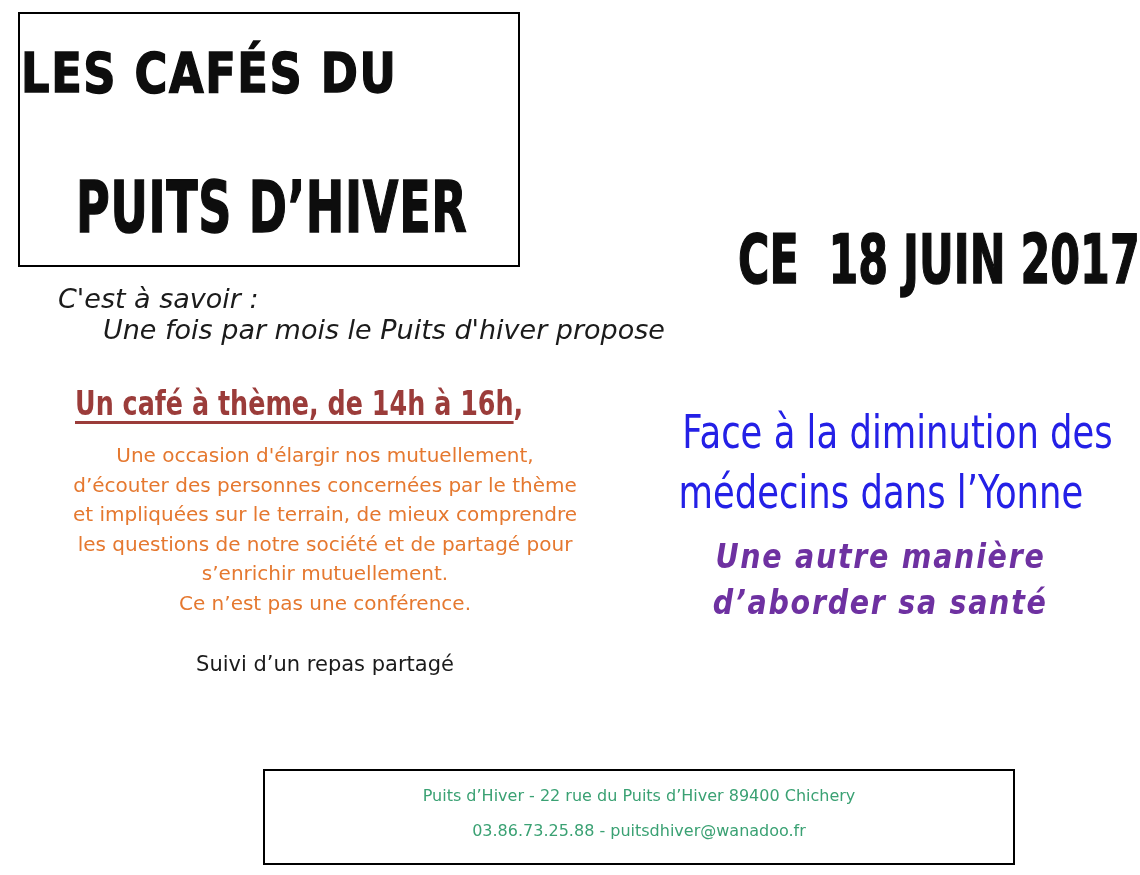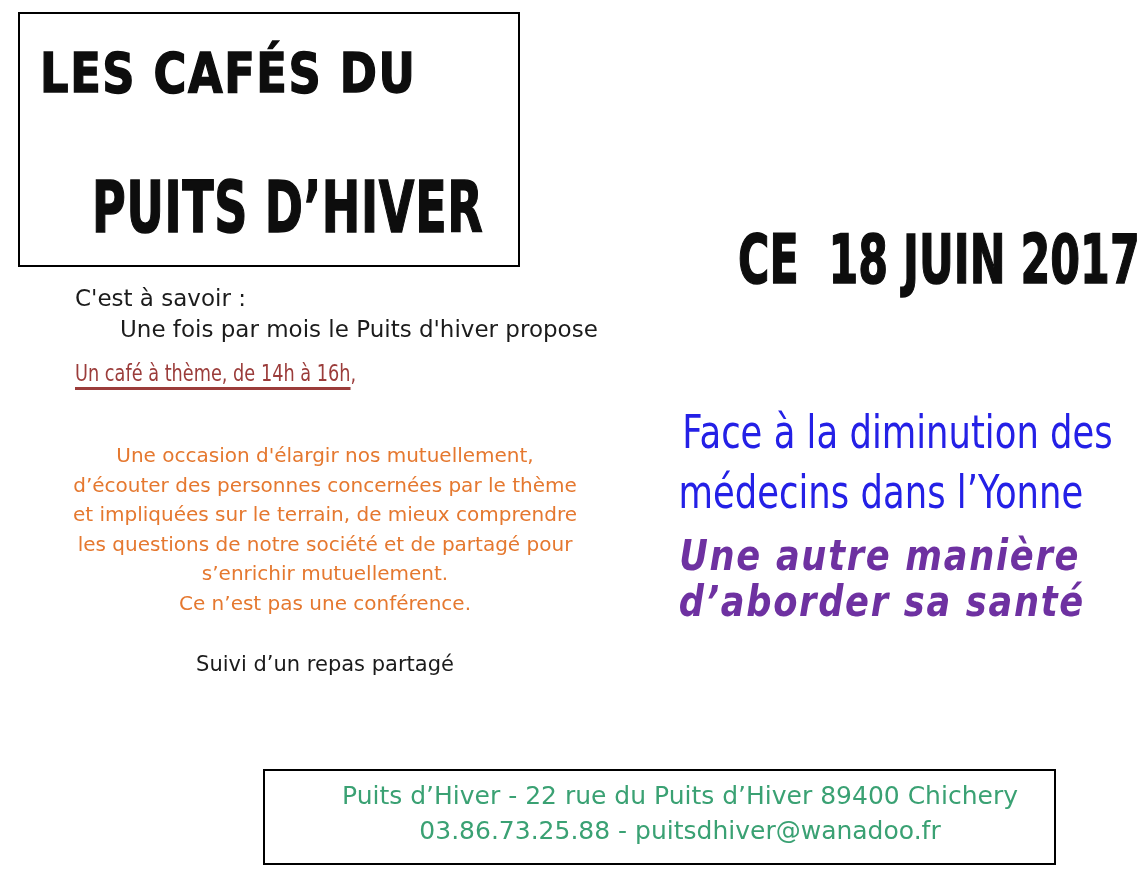--- a/index.html
+++ b/index.html
@@ -21,50 +21,51 @@
     background: #fff;
   }
   .poster {
     display: inline-block;
     font-weight: bold;
     color: var(--title_black, #0d0d0d);
     -webkit-text-stroke: 1.5px var(--title_black, #0d0d0d);
     white-space: pre;
     line-height: 1;
   }
-  .title-line-1 { position: absolute; left: 20px; top: 26px; font-size: 56px; }
+  .title-line-1 { position: absolute; left: 1px; top: 26px; font-size: 56px; }
   .title-line-1 .poster { transform: scaleX(0.80); transform-origin: left center; letter-spacing: 2px; }
-  .title-line-2 { position: absolute; left: 56px; top: 151px; font-size: 72px; margin-left: 16px; }
+  .title-line-2 { position: absolute; left: 56px; top: 151px; font-size: 72px; }
   .title-line-2 .poster { transform: scaleX(0.64); transform-origin: left center; letter-spacing: 1px; }
 
   
   .date-heading {
     position: absolute;
     left: 620px; top: 220px; width: 510px;
     text-align: center;
     font-size: 68px;
   }
   .date-heading .poster { transform: scaleX(0.63); transform-origin: center center; }
 
   
   .intro {
     position: absolute;
-    left: 75px; top: 283px;
-    font-size: 23px;
+    left: 58px; top: 283px;
+    font-size: 27px;
     line-height: 31px;
     color: var(--body_text, #1b1b1b);
+    font-style: italic;
   }
   .intro-line-2 { margin-left: 45px; text-align: center; }
 
   
   .cafe-heading {
     position: absolute;
-    left: 75px; top: 360px;
-    font-size: 23px;
-    font-weight: normal;
+    left: 75px; top: 384px;
+    font-size: 33px;
+    font-weight: bold;
     color: var(--theme_brown, #9b3c3a);
     white-space: nowrap;
   }
   .squeeze-left { display: inline-block; transform: scaleX(0.77); transform-origin: left center; }
   .cafe-underline {
     text-decoration: underline;
     text-decoration-thickness: 2.5px;
     text-underline-offset: 6px;
   }
 
@@ -105,41 +106,40 @@
   }
   .topic-line { line-height: 60px; white-space: nowrap; }
   .squeeze-center { display: inline-block; transform: scaleX(0.77); transform-origin: center center; }
 
   
   .subtitle {
     position: absolute;
     left: 640px; top: 533px; width: 480px;
     text-align: center;
     color: var(--subtitle_purple, #6e31a1);
-    font-size: 42px;
+    font-size: 34px;
     font-weight: bold;
     font-style: italic;
   }
   .subtitle-line { line-height: 46px; white-space: nowrap; }
   .subtitle .squeeze-center { transform: scaleX(0.84); letter-spacing: 2px; }
 
   
   .footer-box {
     position: absolute;
     left: 263px; top: 769px;
     width: 748px; height: 85px;
     border: 2px solid var(--border_black, #000);
     background: #fff;
     text-align: center;
     color: var(--footer_green, #3aa173);
-    font-size: 25px;
+    font-size: 16px;
     line-height: 35px;
     padding-top: 7px;
     box-sizing: content-box;
-    padding-left: 41px;
   }
 </style>
 </head>
 <body>
 
 <div class="page">
 
   <div class="title-box">
     <div class="title-line-1">
       <span class="poster">LES CAFÉS DU</span>

